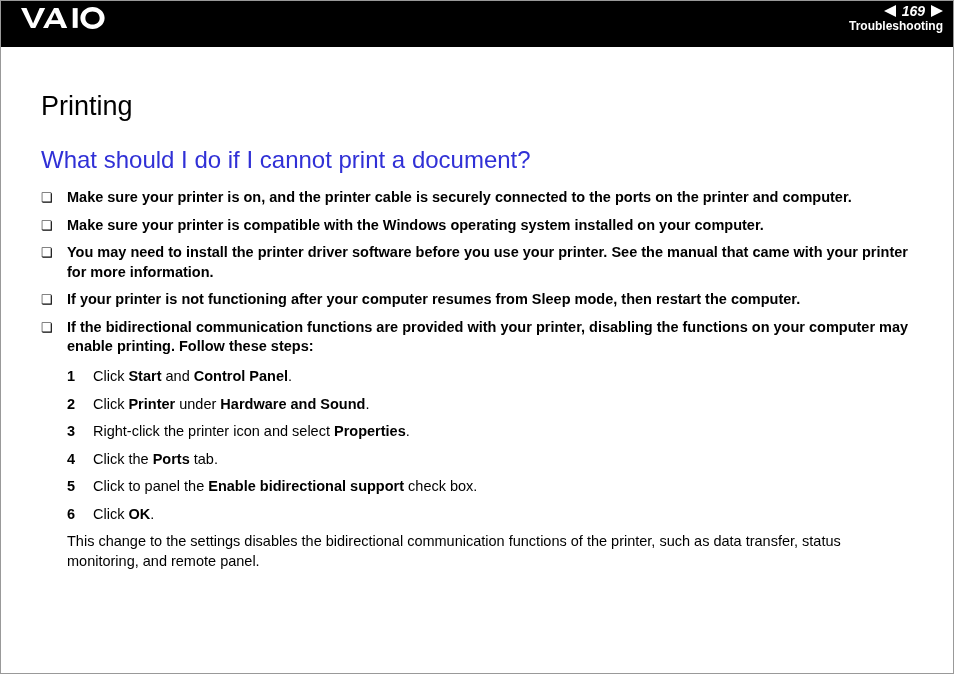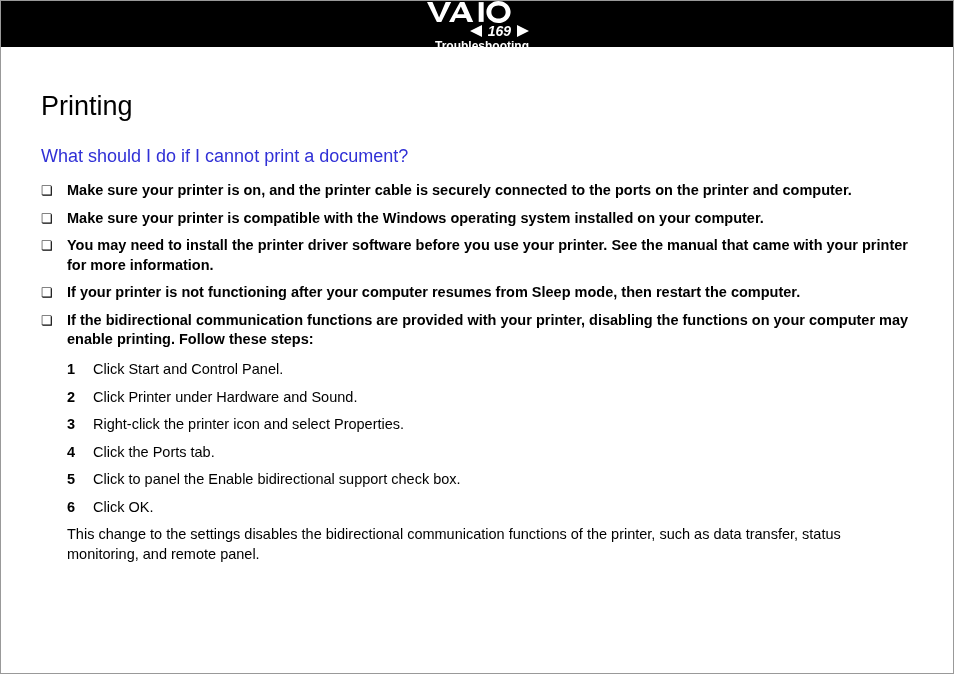--- a/index.html
+++ b/index.html
@@ -17,21 +17,20 @@
     height: 674px;
     position: relative;
   }
   .header-bar {
     background: #000000;
     height: 46px;
     display: flex;
     justify-content: space-between;
     align-items: center;
     padding: 0 10px 12px 20px;
-    flex-direction: column;
   }
   .logo {
     height: 46px;
     display: flex;
     align-items: center;
   }
   .logo svg { height: 22px; width: auto; }
   .header-right {
     display: flex;
     flex-direction: column;
@@ -72,21 +71,21 @@
     padding: 44px 40px 0 40px;
   }
   h1.title {
     font-size: 27px;
     font-weight: normal;
     font-family: Arial, Helvetica, sans-serif;
     margin-bottom: 24px;
   }
   h2.subtitle {
     color: #3030d6;
-    font-size: 18px;
+    font-size: 24px;
     font-weight: normal;
     margin-bottom: 14px;
   }
   .bullet-list {
     list-style: none;
     padding-left: 0;
   }
   .bullet-list > li {
     display: flex;
     align-items: flex-start;
@@ -121,21 +120,21 @@
   }
   .num-list > li .ntxt {
     flex: 1;
   }
   .trailing {
     padding-left: 26px;
     font-size: 14.5px;
     line-height: 1.35;
     margin-top: 6px;
   }
-  b { font-weight: normal; }
+  b { font-weight: bold; }
 </style>
 </head>
 <body>
 
 <div class="page-wrap">
 
   <div class="header-bar">
     <div class="logo">
       <svg viewBox="0 0 200 40" width="110">
         <g fill="#ffffff">

